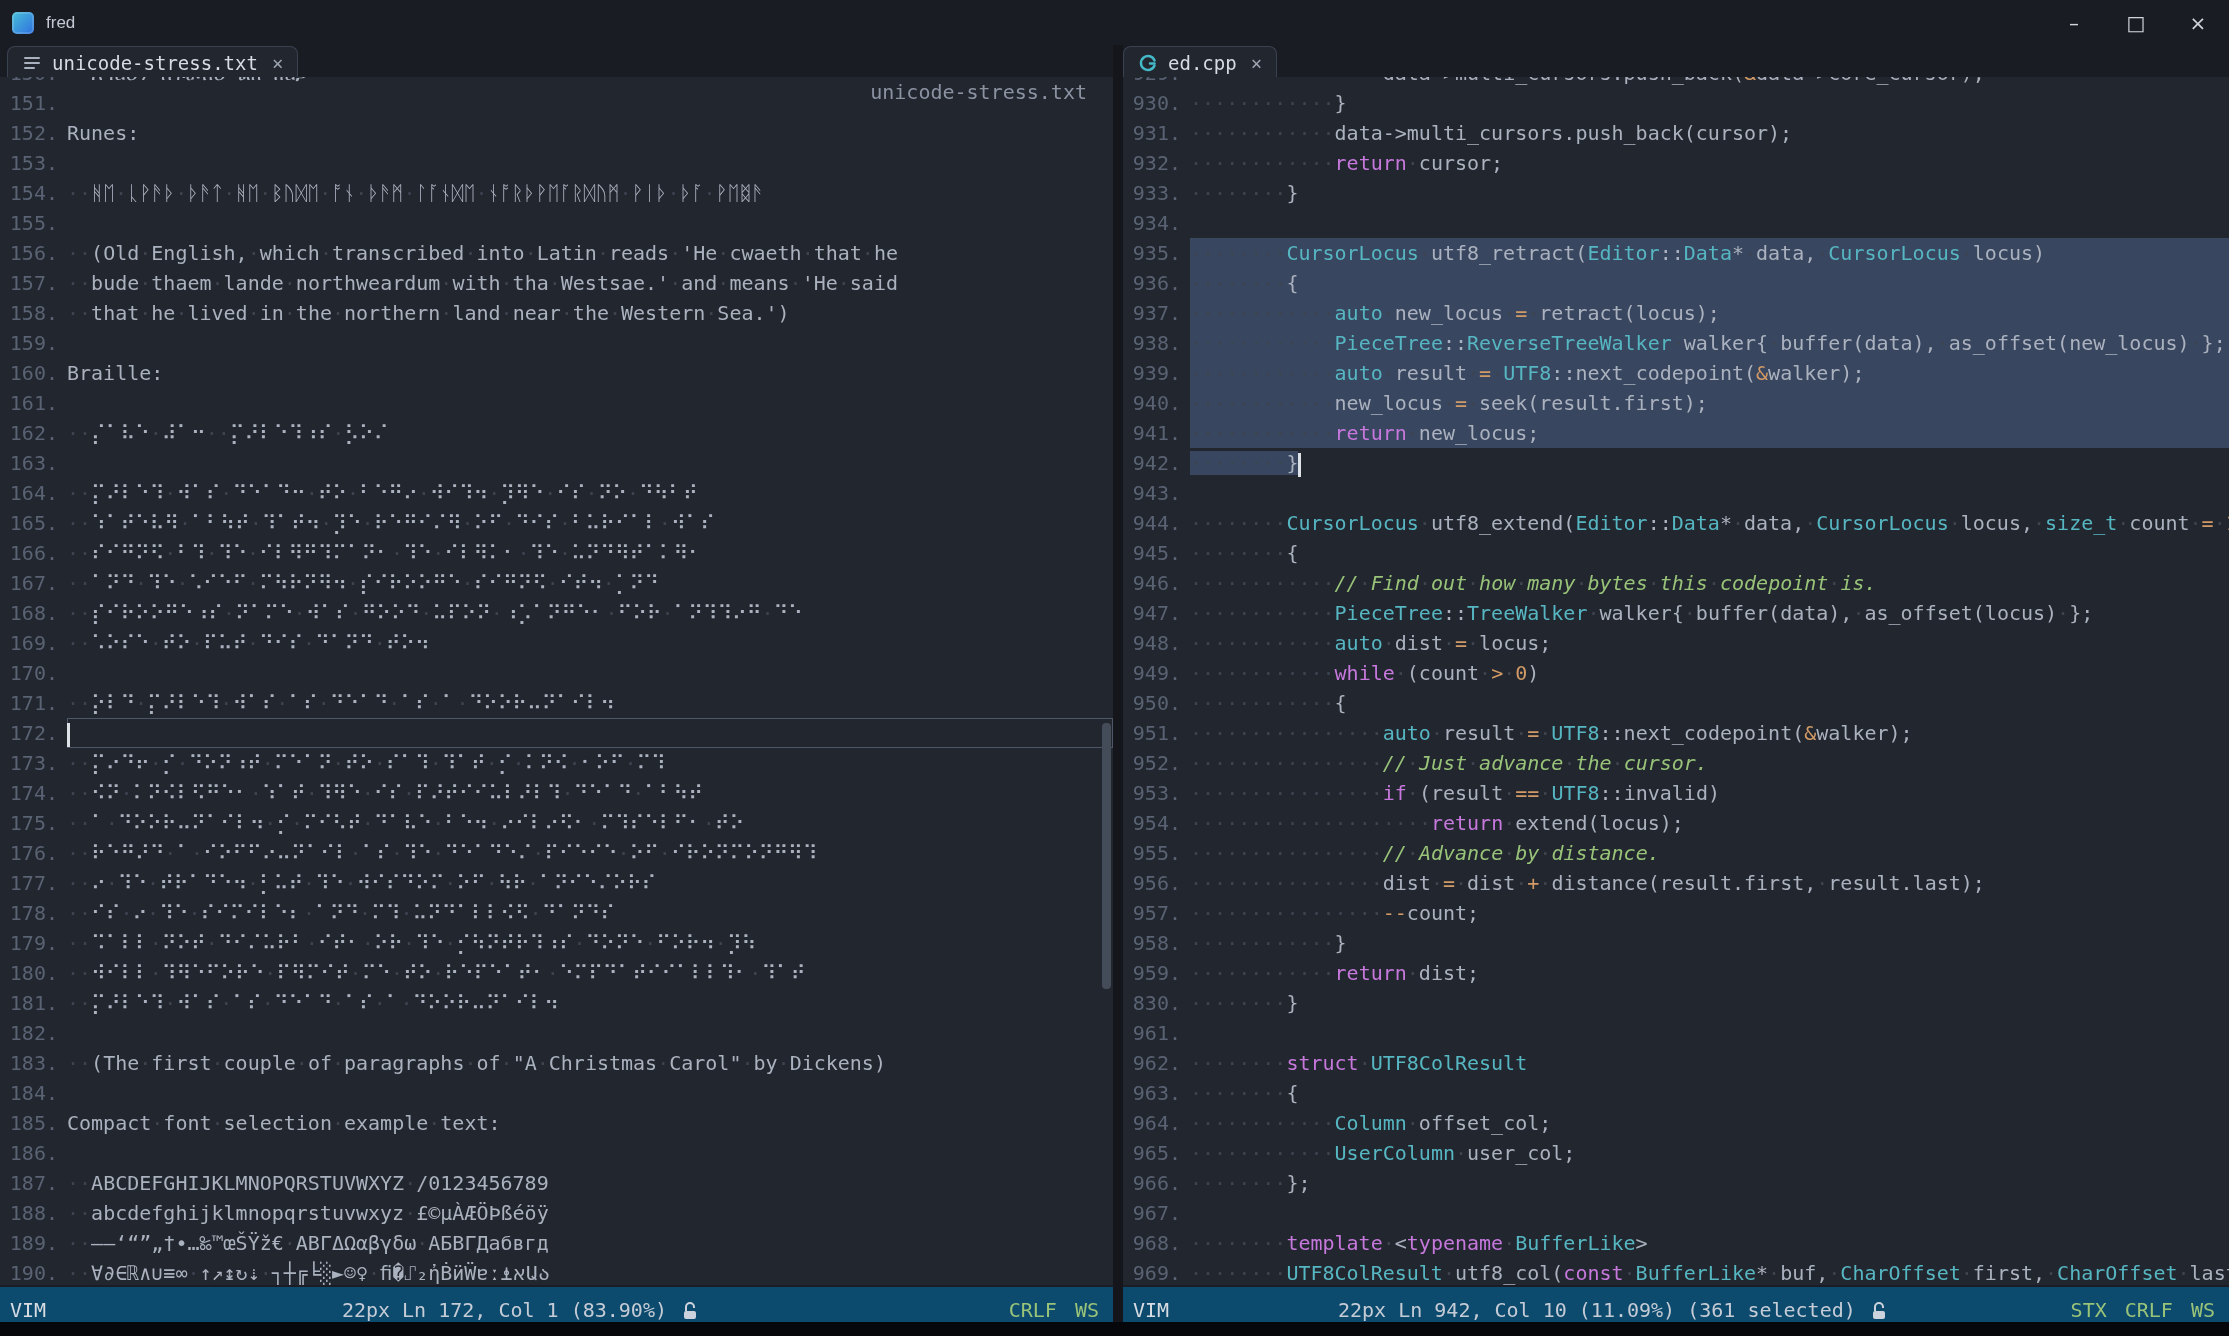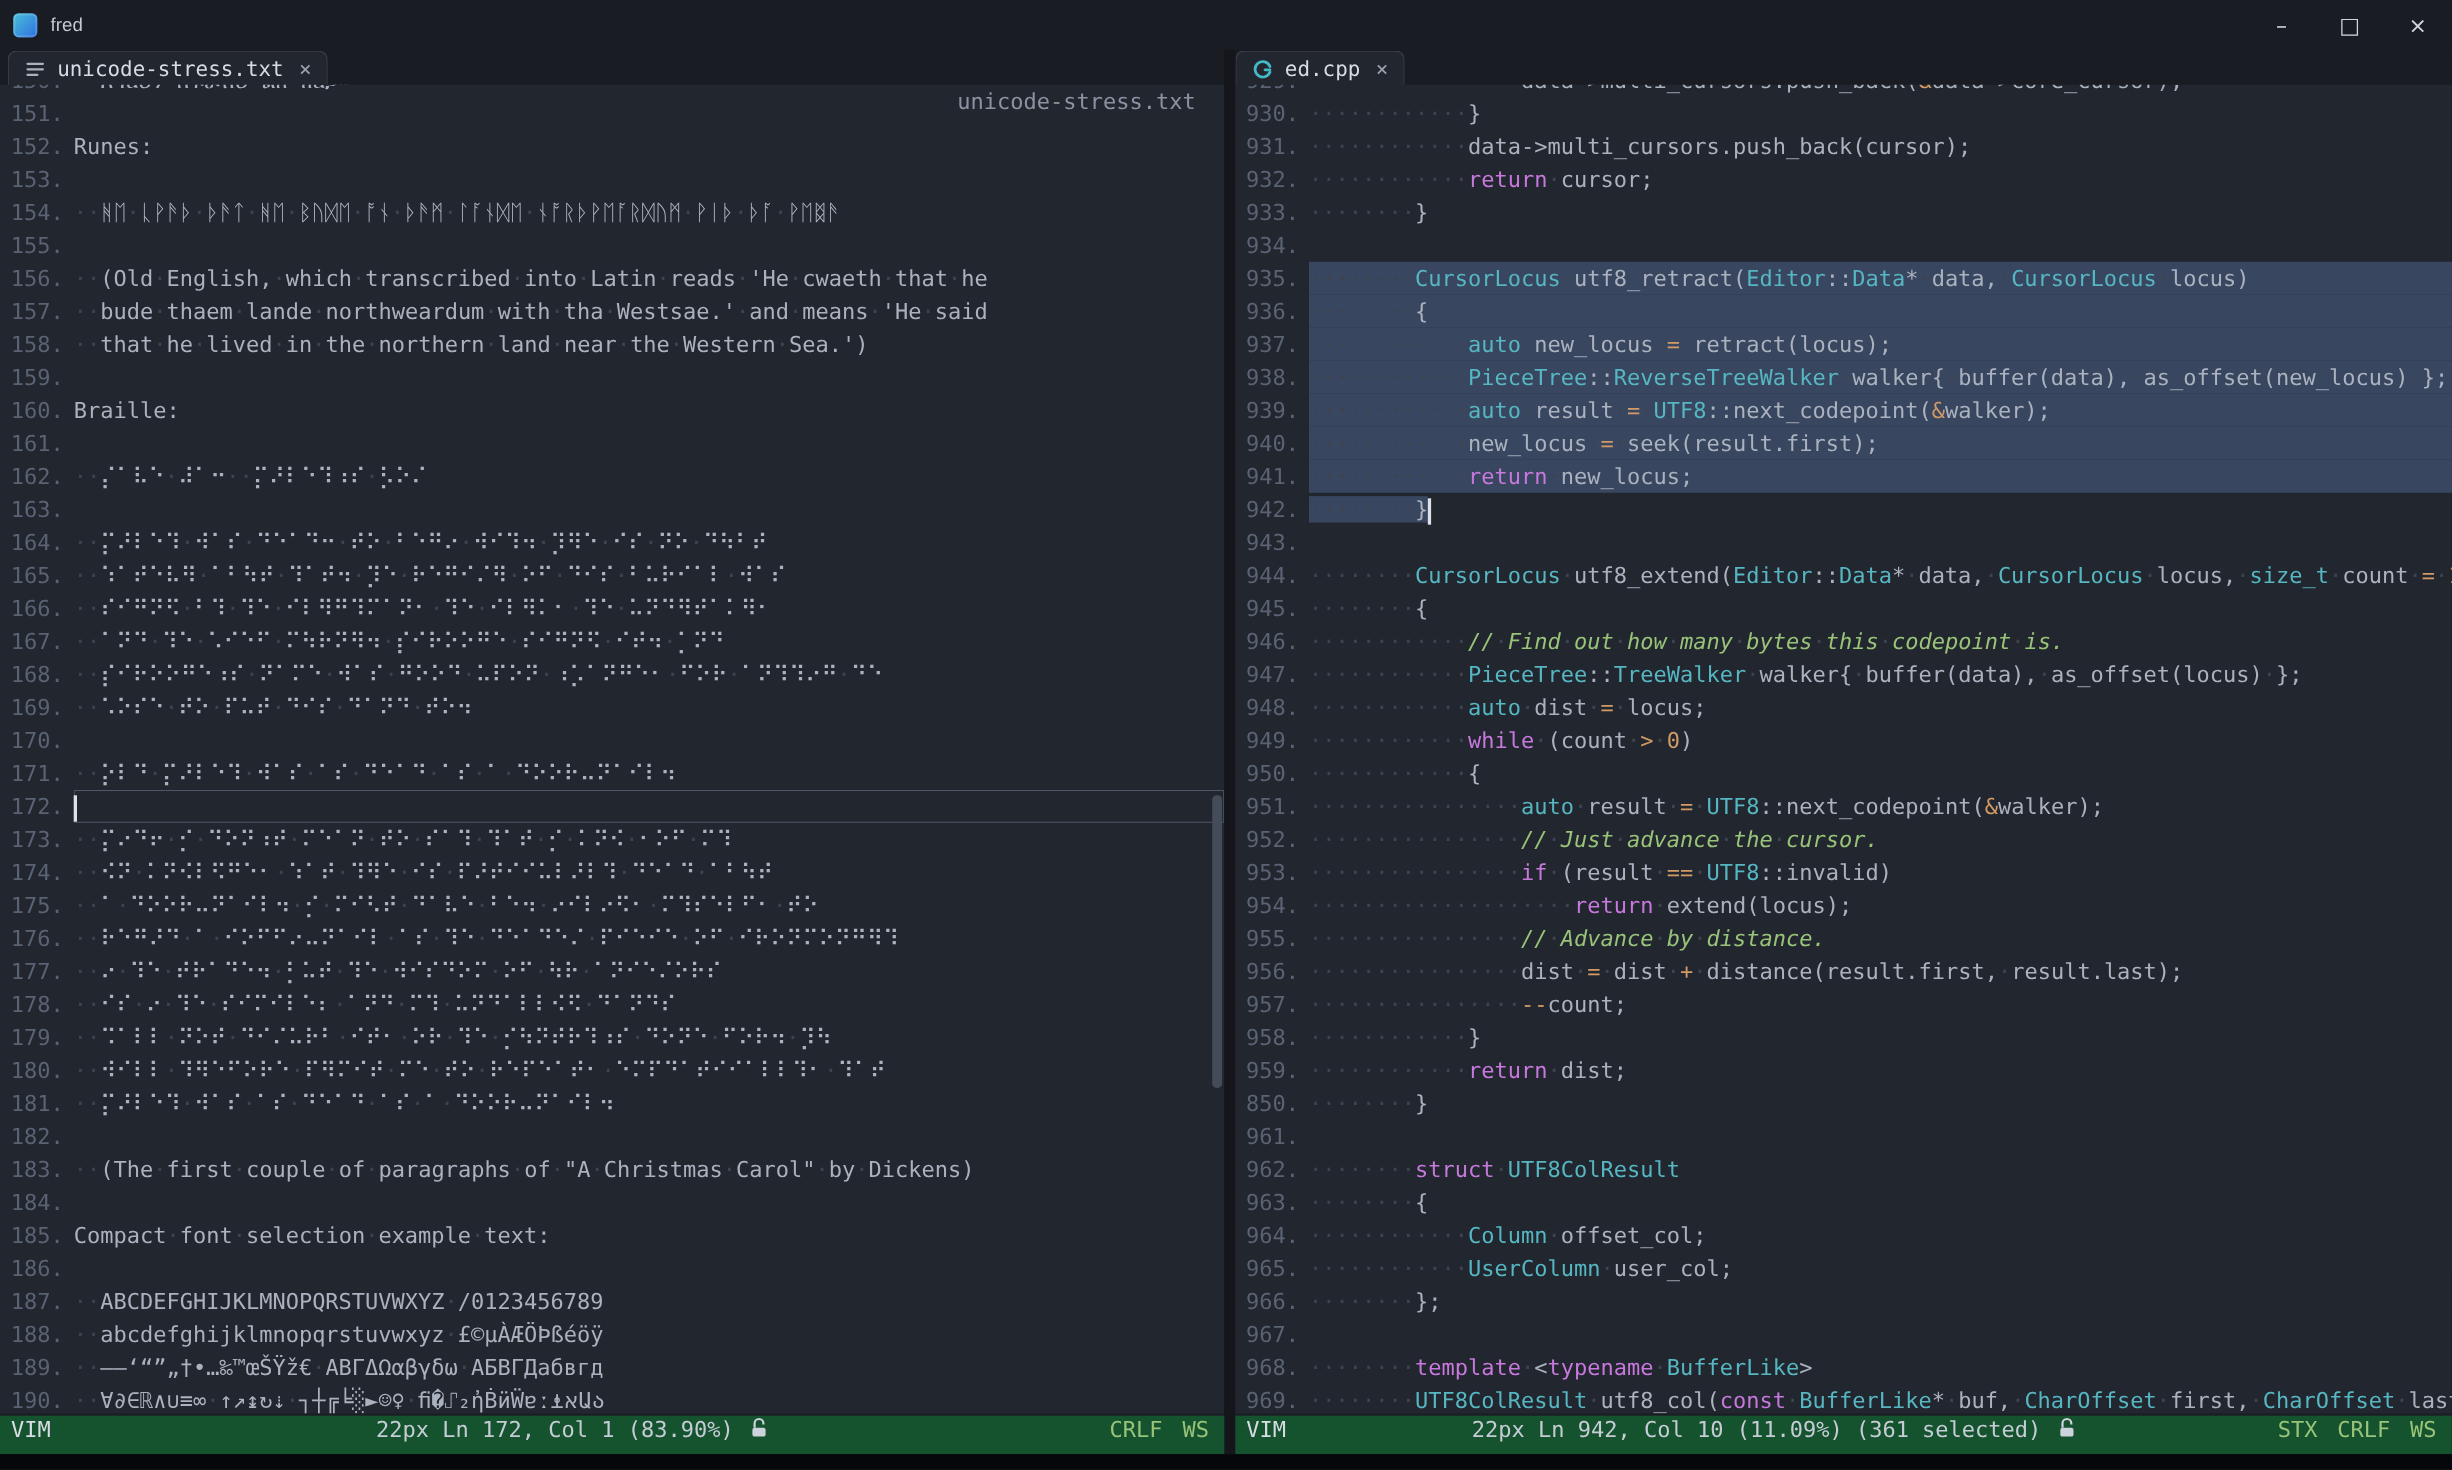--- a/index.html
+++ b/index.html
@@ -46,21 +46,21 @@
   .row.cur .code{box-shadow:inset 0 0 0 1px #4d5768}
   .caret{display:inline-block;width:3px;height:24px;background:#dde1e8;vertical-align:middle}
 
   .file-label{position:absolute;top:3px;right:26px;color:#8b93a3;font-size:20px;z-index:3}
 
   .sb{position:absolute;width:9px;border-radius:4px;background:#454c59;z-index:4}
   .sb-left{right:2px;top:646px;height:266px}
   .sb-right{right:1px;top:131px;height:44px}
 
   
-  .statusbar{position:absolute;top:1287px;height:35px;background:#14532d;display:flex;align-items:flex-start;font-size:20px;color:#c6ccd6}
+  .statusbar{position:absolute;top:1287px;height:35px;background:#0c4a6e;display:flex;align-items:flex-end;font-size:20px;color:#c6ccd6}
   .status-left{left:0;width:1113px}
   .status-right{left:1123px;width:1106px}
   .mode{margin-left:10px;color:#d8dce3}
   .pos{margin-left:auto;color:#c6ccd6;white-space:pre}
   .lock{margin:0 14px;display:flex;align-items:center}
   .flags{margin-left:auto;display:flex;gap:18px;margin-right:14px}
   .flag{color:#98c379}
 
   .bottom-strip{position:absolute;left:0;top:1322px;width:2229px;height:14px;background:#06070a}
 </style>
@@ -181,21 +181,21 @@
         <div class="row"><span class="ln">950.</span><span class="code"><span class="tk-d"><span class="ws">·</span><span class="ws">·</span><span class="ws">·</span><span class="ws">·</span><span class="ws">·</span><span class="ws">·</span><span class="ws">·</span><span class="ws">·</span><span class="ws">·</span><span class="ws">·</span><span class="ws">·</span><span class="ws">·</span>{</span></span></div>
         <div class="row"><span class="ln">951.</span><span class="code"><span class="tk-d"><span class="ws">·</span><span class="ws">·</span><span class="ws">·</span><span class="ws">·</span><span class="ws">·</span><span class="ws">·</span><span class="ws">·</span><span class="ws">·</span><span class="ws">·</span><span class="ws">·</span><span class="ws">·</span><span class="ws">·</span><span class="ws">·</span><span class="ws">·</span><span class="ws">·</span><span class="ws">·</span></span><span class="tk-t">auto</span><span class="tk-d"><span class="ws">·</span>result<span class="ws">·</span></span><span class="tk-o">=</span><span class="tk-d"><span class="ws">·</span></span><span class="tk-t">UTF8</span><span class="tk-d">::next_codepoint(</span><span class="tk-o">&amp;</span><span class="tk-d">walker);</span></span></div>
         <div class="row"><span class="ln">952.</span><span class="code"><span class="tk-d"><span class="ws">·</span><span class="ws">·</span><span class="ws">·</span><span class="ws">·</span><span class="ws">·</span><span class="ws">·</span><span class="ws">·</span><span class="ws">·</span><span class="ws">·</span><span class="ws">·</span><span class="ws">·</span><span class="ws">·</span><span class="ws">·</span><span class="ws">·</span><span class="ws">·</span><span class="ws">·</span></span><span class="tk-c">//<span class="ws">·</span>Just<span class="ws">·</span>advance<span class="ws">·</span>the<span class="ws">·</span>cursor.</span></span></div>
         <div class="row"><span class="ln">953.</span><span class="code"><span class="tk-d"><span class="ws">·</span><span class="ws">·</span><span class="ws">·</span><span class="ws">·</span><span class="ws">·</span><span class="ws">·</span><span class="ws">·</span><span class="ws">·</span><span class="ws">·</span><span class="ws">·</span><span class="ws">·</span><span class="ws">·</span><span class="ws">·</span><span class="ws">·</span><span class="ws">·</span><span class="ws">·</span></span><span class="tk-k">if</span><span class="tk-d"><span class="ws">·</span>(result<span class="ws">·</span></span><span class="tk-o">==</span><span class="tk-d"><span class="ws">·</span></span><span class="tk-t">UTF8</span><span class="tk-d">::invalid)</span></span></div>
         <div class="row"><span class="ln">954.</span><span class="code"><span class="tk-d"><span class="ws">·</span><span class="ws">·</span><span class="ws">·</span><span class="ws">·</span><span class="ws">·</span><span class="ws">·</span><span class="ws">·</span><span class="ws">·</span><span class="ws">·</span><span class="ws">·</span><span class="ws">·</span><span class="ws">·</span><span class="ws">·</span><span class="ws">·</span><span class="ws">·</span><span class="ws">·</span><span class="ws">·</span><span class="ws">·</span><span class="ws">·</span><span class="ws">·</span></span><span class="tk-k">return</span><span class="tk-d"><span class="ws">·</span>extend(locus);</span></span></div>
         <div class="row"><span class="ln">955.</span><span class="code"><span class="tk-d"><span class="ws">·</span><span class="ws">·</span><span class="ws">·</span><span class="ws">·</span><span class="ws">·</span><span class="ws">·</span><span class="ws">·</span><span class="ws">·</span><span class="ws">·</span><span class="ws">·</span><span class="ws">·</span><span class="ws">·</span><span class="ws">·</span><span class="ws">·</span><span class="ws">·</span><span class="ws">·</span></span><span class="tk-c">//<span class="ws">·</span>Advance<span class="ws">·</span>by<span class="ws">·</span>distance.</span></span></div>
         <div class="row"><span class="ln">956.</span><span class="code"><span class="tk-d"><span class="ws">·</span><span class="ws">·</span><span class="ws">·</span><span class="ws">·</span><span class="ws">·</span><span class="ws">·</span><span class="ws">·</span><span class="ws">·</span><span class="ws">·</span><span class="ws">·</span><span class="ws">·</span><span class="ws">·</span><span class="ws">·</span><span class="ws">·</span><span class="ws">·</span><span class="ws">·</span>dist<span class="ws">·</span></span><span class="tk-o">=</span><span class="tk-d"><span class="ws">·</span>dist<span class="ws">·</span></span><span class="tk-o">+</span><span class="tk-d"><span class="ws">·</span>distance(result.first,<span class="ws">·</span>result.last);</span></span></div>
         <div class="row"><span class="ln">957.</span><span class="code"><span class="tk-d"><span class="ws">·</span><span class="ws">·</span><span class="ws">·</span><span class="ws">·</span><span class="ws">·</span><span class="ws">·</span><span class="ws">·</span><span class="ws">·</span><span class="ws">·</span><span class="ws">·</span><span class="ws">·</span><span class="ws">·</span><span class="ws">·</span><span class="ws">·</span><span class="ws">·</span><span class="ws">·</span></span><span class="tk-o">--</span><span class="tk-d">count;</span></span></div>
         <div class="row"><span class="ln">958.</span><span class="code"><span class="tk-d"><span class="ws">·</span><span class="ws">·</span><span class="ws">·</span><span class="ws">·</span><span class="ws">·</span><span class="ws">·</span><span class="ws">·</span><span class="ws">·</span><span class="ws">·</span><span class="ws">·</span><span class="ws">·</span><span class="ws">·</span>}</span></span></div>
         <div class="row"><span class="ln">959.</span><span class="code"><span class="tk-d"><span class="ws">·</span><span class="ws">·</span><span class="ws">·</span><span class="ws">·</span><span class="ws">·</span><span class="ws">·</span><span class="ws">·</span><span class="ws">·</span><span class="ws">·</span><span class="ws">·</span><span class="ws">·</span><span class="ws">·</span></span><span class="tk-k">return</span><span class="tk-d"><span class="ws">·</span>dist;</span></span></div>
-        <div class="row"><span class="ln">850.</span><span class="code"><span class="tk-d"><span class="ws">·</span><span class="ws">·</span><span class="ws">·</span><span class="ws">·</span><span class="ws">·</span><span class="ws">·</span><span class="ws">·</span><span class="ws">·</span>}</span></span></div>
+        <div class="row"><span class="ln">830.</span><span class="code"><span class="tk-d"><span class="ws">·</span><span class="ws">·</span><span class="ws">·</span><span class="ws">·</span><span class="ws">·</span><span class="ws">·</span><span class="ws">·</span><span class="ws">·</span>}</span></span></div>
         <div class="row"><span class="ln">961.</span><span class="code"><span class="tk-d"></span></span></div>
         <div class="row"><span class="ln">962.</span><span class="code"><span class="tk-d"><span class="ws">·</span><span class="ws">·</span><span class="ws">·</span><span class="ws">·</span><span class="ws">·</span><span class="ws">·</span><span class="ws">·</span><span class="ws">·</span></span><span class="tk-k">struct</span><span class="tk-d"><span class="ws">·</span></span><span class="tk-t">UTF8ColResult</span></span></div>
         <div class="row"><span class="ln">963.</span><span class="code"><span class="tk-d"><span class="ws">·</span><span class="ws">·</span><span class="ws">·</span><span class="ws">·</span><span class="ws">·</span><span class="ws">·</span><span class="ws">·</span><span class="ws">·</span>{</span></span></div>
         <div class="row"><span class="ln">964.</span><span class="code"><span class="tk-d"><span class="ws">·</span><span class="ws">·</span><span class="ws">·</span><span class="ws">·</span><span class="ws">·</span><span class="ws">·</span><span class="ws">·</span><span class="ws">·</span><span class="ws">·</span><span class="ws">·</span><span class="ws">·</span><span class="ws">·</span></span><span class="tk-t">Column</span><span class="tk-d"><span class="ws">·</span>offset_col;</span></span></div>
         <div class="row"><span class="ln">965.</span><span class="code"><span class="tk-d"><span class="ws">·</span><span class="ws">·</span><span class="ws">·</span><span class="ws">·</span><span class="ws">·</span><span class="ws">·</span><span class="ws">·</span><span class="ws">·</span><span class="ws">·</span><span class="ws">·</span><span class="ws">·</span><span class="ws">·</span></span><span class="tk-t">UserColumn</span><span class="tk-d"><span class="ws">·</span>user_col;</span></span></div>
         <div class="row"><span class="ln">966.</span><span class="code"><span class="tk-d"><span class="ws">·</span><span class="ws">·</span><span class="ws">·</span><span class="ws">·</span><span class="ws">·</span><span class="ws">·</span><span class="ws">·</span><span class="ws">·</span>};</span></span></div>
         <div class="row"><span class="ln">967.</span><span class="code"><span class="tk-d"></span></span></div>
         <div class="row"><span class="ln">968.</span><span class="code"><span class="tk-d"><span class="ws">·</span><span class="ws">·</span><span class="ws">·</span><span class="ws">·</span><span class="ws">·</span><span class="ws">·</span><span class="ws">·</span><span class="ws">·</span></span><span class="tk-k">template</span><span class="tk-d"><span class="ws">·</span>&lt;</span><span class="tk-k">typename</span><span class="tk-d"><span class="ws">·</span></span><span class="tk-t">BufferLike</span><span class="tk-d">&gt;</span></span></div>
         <div class="row"><span class="ln">969.</span><span class="code"><span class="tk-d"><span class="ws">·</span><span class="ws">·</span><span class="ws">·</span><span class="ws">·</span><span class="ws">·</span><span class="ws">·</span><span class="ws">·</span><span class="ws">·</span></span><span class="tk-t">UTF8ColResult</span><span class="tk-d"><span class="ws">·</span>utf8_col(</span><span class="tk-k">const</span><span class="tk-d"><span class="ws">·</span></span><span class="tk-t">BufferLike</span><span class="tk-d">*<span class="ws">·</span>buf,<span class="ws">·</span></span><span class="tk-t">CharOffset</span><span class="tk-d"><span class="ws">·</span>first,<span class="ws">·</span></span><span class="tk-t">CharOffset</span><span class="tk-d"><span class="ws">·</span>last)</span></span></div>
       </div>

